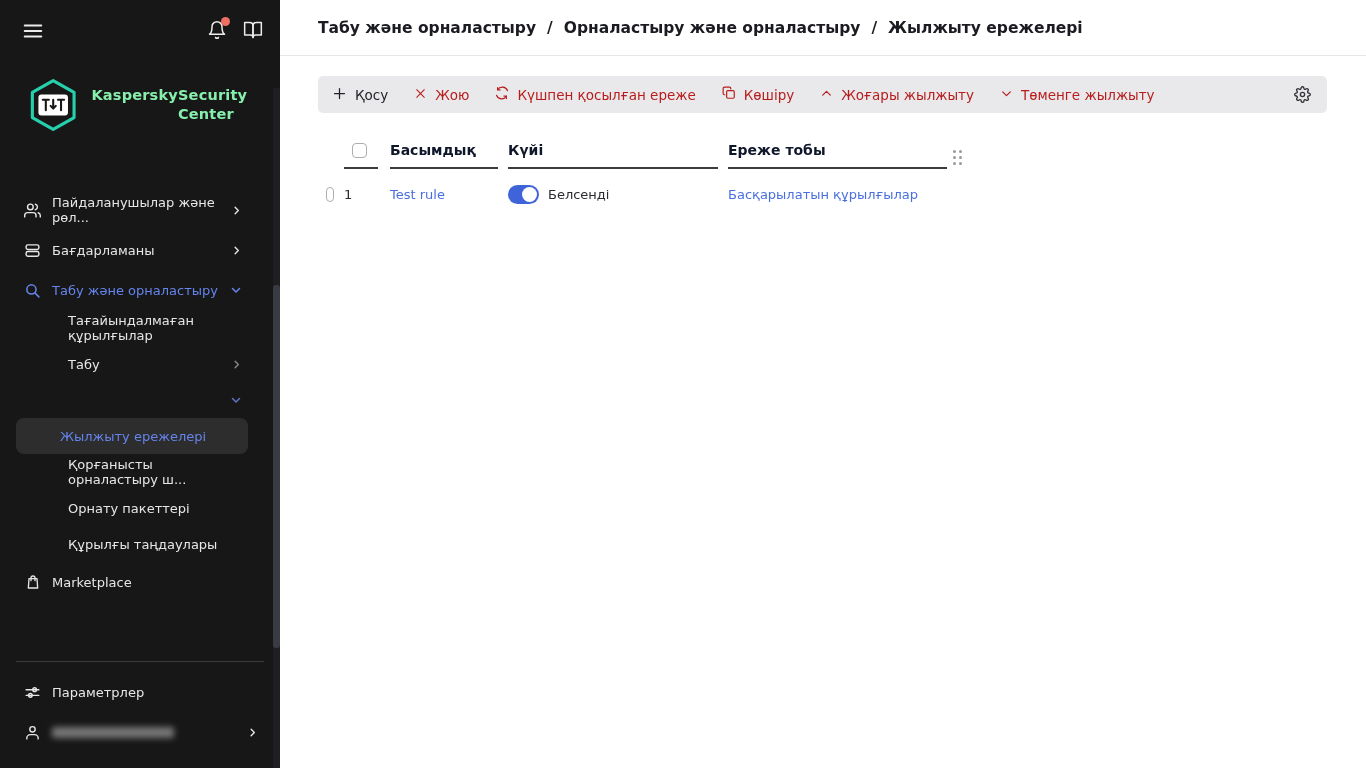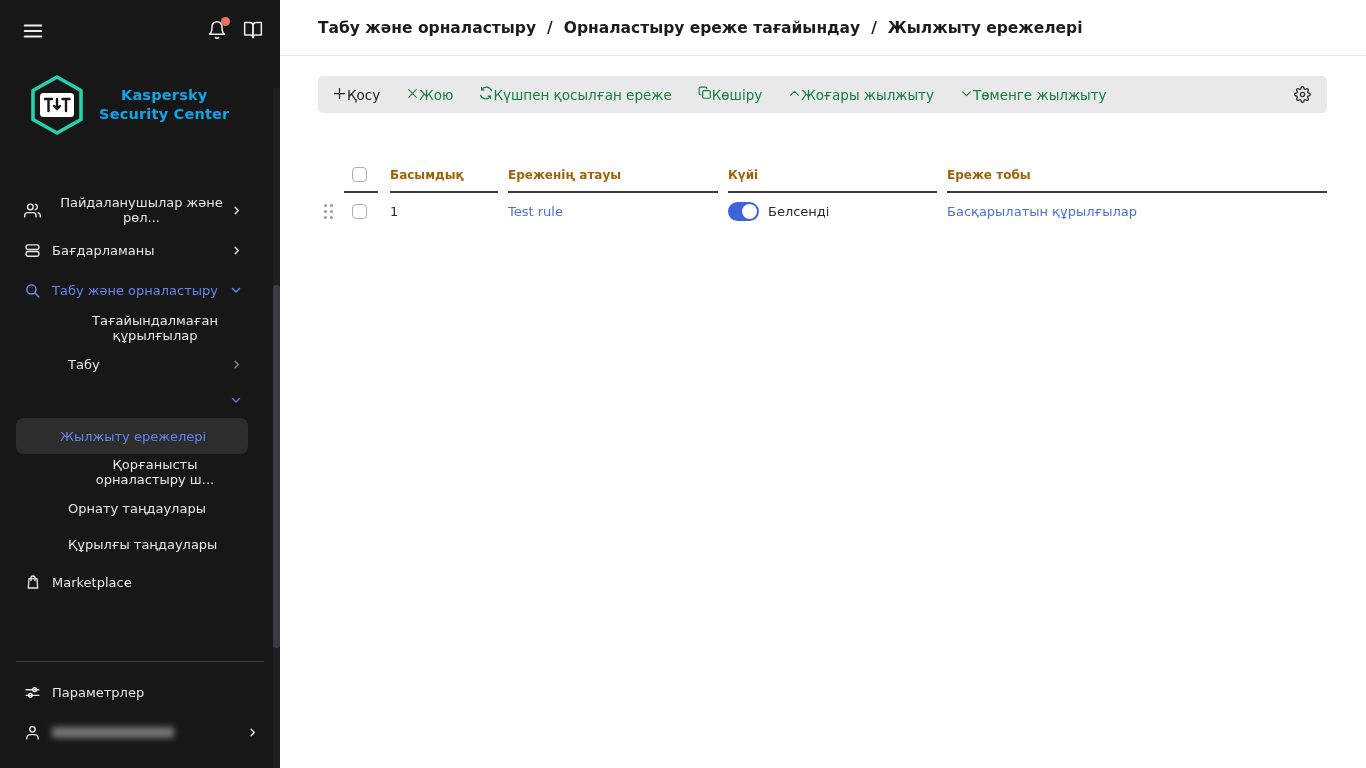--- a/index.html
+++ b/index.html
@@ -9,23 +9,23 @@
 
   
   .sidebar { position:relative; width:280px; height:768px; background:#171717; color:#ececec; flex:0 0 280px; }
   .sb-head { position:absolute; top:0; left:0; right:0; height:64px; }
   .hamburger { position:absolute; top:20px; left:20px; width:26px; height:24px; background:none; border:none; cursor:pointer; color:#ececec; }
   .sb-head-icons { position:absolute; top:20px; right:16px; display:flex; gap:14px; align-items:center; }
   .icon-btn { position:relative; background:none; border:none; color:#ececec; cursor:pointer; width:22px; height:22px; }
   .red-dot { position:absolute; top:-3px; right:-2px; width:9px; height:9px; border-radius:50%; background:#ef6f63; }
 
   .logo { position:absolute; top:74px; left:28px; display:flex; align-items:center; gap:13px; }
-  .logo-text { display:flex; flex-direction:column; font-weight:bold; font-size:14.5px; line-height:19px; color:#0ea5e9; letter-spacing:.2px;align-items:center; }
-
-  .sb-nav { position:absolute; top:190px; left:0; right:16px;text-align:center; }
+  .logo-text { display:flex; font-weight:bold; font-size:14.5px; line-height:19px; color:#86efac; letter-spacing:.2px; }
+
+  .sb-nav { position:absolute; top:190px; left:0; right:16px; }
   .sb-item { display:flex; align-items:center; height:40px; padding-left:24px; padding-right:22px; font-size:13px; color:#e6e6e6; cursor:pointer; }
   .sb-item .ico { width:17px; height:17px; margin-right:11px; flex:0 0 17px; display:inline-flex; align-items:center; justify-content:center; }
   .sb-item .chev { margin-left:auto; display:inline-flex; }
   .sb-item.sub { height:36px; padding-left:68px; }
   .sb-item.sub3 { height:36px; padding-left:68px; }
   .sb-item.blue { color:#6584ec; }
   .sb-item.selected { background:#2d2d2d; border-radius:8px; margin:0 16px; padding-left:44px; padding-right:6px; color:#6584ec; }
   .chev-dim { color:#8a8a8a; }
   .chev-blue { color:#5f74c4; }
 
@@ -37,26 +37,26 @@
   .redacted { display:inline-block; width:122px; height:11px; background:#8f8f8f; border-radius:2px; filter:blur(3px); opacity:.8; }
 
   
   .main { flex:1; display:flex; flex-direction:column; background:#fff; min-width:0; }
   .page-header { height:56px; border-bottom:1px solid #e7e7ea; display:flex; align-items:center; padding-left:38px; flex:0 0 56px; }
   .breadcrumb { font-size:15.5px; font-weight:bold; color:#1b1b22; display:flex; align-items:center; }
   .bc-sep { margin:0 11px; font-weight:bold; }
   .bc-link, .bc-current { white-space:nowrap; }
 
   .toolbar { margin:20px 39px 0 38px; height:37px; background:#e9e9eb; border-radius:5px; display:flex; align-items:center; padding:0 14px; }
-  .tb-btn { display:inline-flex; align-items:center; background:none; border:none; font-family:inherit; font-size:13.5px; color:#222228; cursor:pointer; margin-right:26px; white-space:nowrap; }
-  .tb-btn.disabled { color:#15803d; cursor:default; }
+  .tb-btn { display:inline-flex; align-items:center; gap:8px; background:none; border:none; font-family:inherit; font-size:13.5px; color:#222228; cursor:pointer; margin-right:26px; white-space:nowrap; }
+  .tb-btn.disabled { color:#b91c1c; cursor:default; }
   .tb-gear { margin-left:auto; margin-right:2px; background:none; border:none; cursor:pointer; color:#333338; display:inline-flex; }
 
   .table { margin:26px 39px 0 38px; display:grid; grid-template-columns:26px 46px 118px 220px 219px 1fr; }
-  .th { display:flex; align-items:flex-end; padding-bottom:9px; font-size:12px; font-weight:bold; color:#a16207; border-bottom:2px solid #3c3c40; margin-right:10px; height:30px;margin-top:24px; }
+  .th { display:flex; align-items:flex-end; padding-bottom:9px; font-size:14px; font-weight:bold; color:#0f172a; border-bottom:2px solid #3c3c40; margin-right:10px; height:30px; }
   .th.no-line { border-bottom:none; }
   .th.th-check { margin-right:12px; padding-left:8px; }
   .th.last { margin-right:0; }
   .td { display:flex; align-items:center; height:37px; font-size:13px; color:#2a2a30; margin-right:10px; }
   .td.last { margin-right:0; }
   .td.td-check { padding-left:8px; }
   .checkbox { display:inline-block; width:15px; height:15px; border:1.5px solid #aeaeb2; border-radius:4px; background:#fff; cursor:pointer; }
   .drag-handle { display:inline-grid; grid-template-columns:repeat(2,3px); gap:3px; cursor:grab; padding-left:6px; }
   .drag-handle i { width:3px; height:3px; border-radius:50%; background:#9a9a9e; }
   .link { color:#4a6fe0; text-decoration:none; cursor:pointer; }
@@ -180,21 +180,21 @@
       <div class="sb-item sub3 selected">
         <span>Жылжыту ережелері</span>
       </div>
 
       <div class="sb-item sub3">
         <span>Қорғанысты орналастыру ш...</span>
       </div>
 
 
       <div class="sb-item sub3">
-        <span>Орнату таңдаулары</span>
+        <span>Орнату пакеттері</span>
       </div>
 
       <div class="sb-item sub">
         <span>Құрылғы таңдаулары</span>
       </div>
 
       <div class="sb-item">
         <span class="ico">
           <svg width="16" height="16" viewBox="0 0 24 24" fill="none" stroke="currentColor" stroke-width="2" stroke-linecap="round" stroke-linejoin="round">
               <path d="M6 7h12l1 14H5z"></path>
@@ -237,21 +237,21 @@
           </span>
       </div>
     </div>
   </aside>
 
   <main class="main">
     <header class="page-header">
       <nav class="breadcrumb">
         <span class="bc-link">Табу және орналастыру</span>
         <span class="bc-sep">/</span>
-        <span class="bc-link">Орналастыру ереже тағайындау</span>
+        <span class="bc-link">Орналастыру және орналастыру</span>
         <span class="bc-sep">/</span>
         <span class="bc-current">Жылжыту ережелері</span>
       </nav>
     </header>
 
     <div class="toolbar">
       <button class="tb-btn">
         <span><svg width="15" height="15" viewBox="0 0 24 24" fill="none" stroke="currentColor" stroke-width="2" stroke-linecap="round">
               <path d="M12 4v16M4 12h16"></path>
             </svg></span>
@@ -299,21 +299,20 @@
       </button>
     </div>
 
     <div class="table">
 
       <div class="th no-line"></div>
       <div class="th th-check">
         <span class="checkbox"></span>
       </div>
       <div class="th">Басымдық</div>
-      <div class="th">Ереженің атауы</div>
       <div class="th">Күйі</div>
       <div class="th last">Ереже тобы</div>
 
       <div class="td">
         <span class="drag-handle">
             <i></i>
             <i></i>
             <i></i>
             <i></i>
             <i></i>

